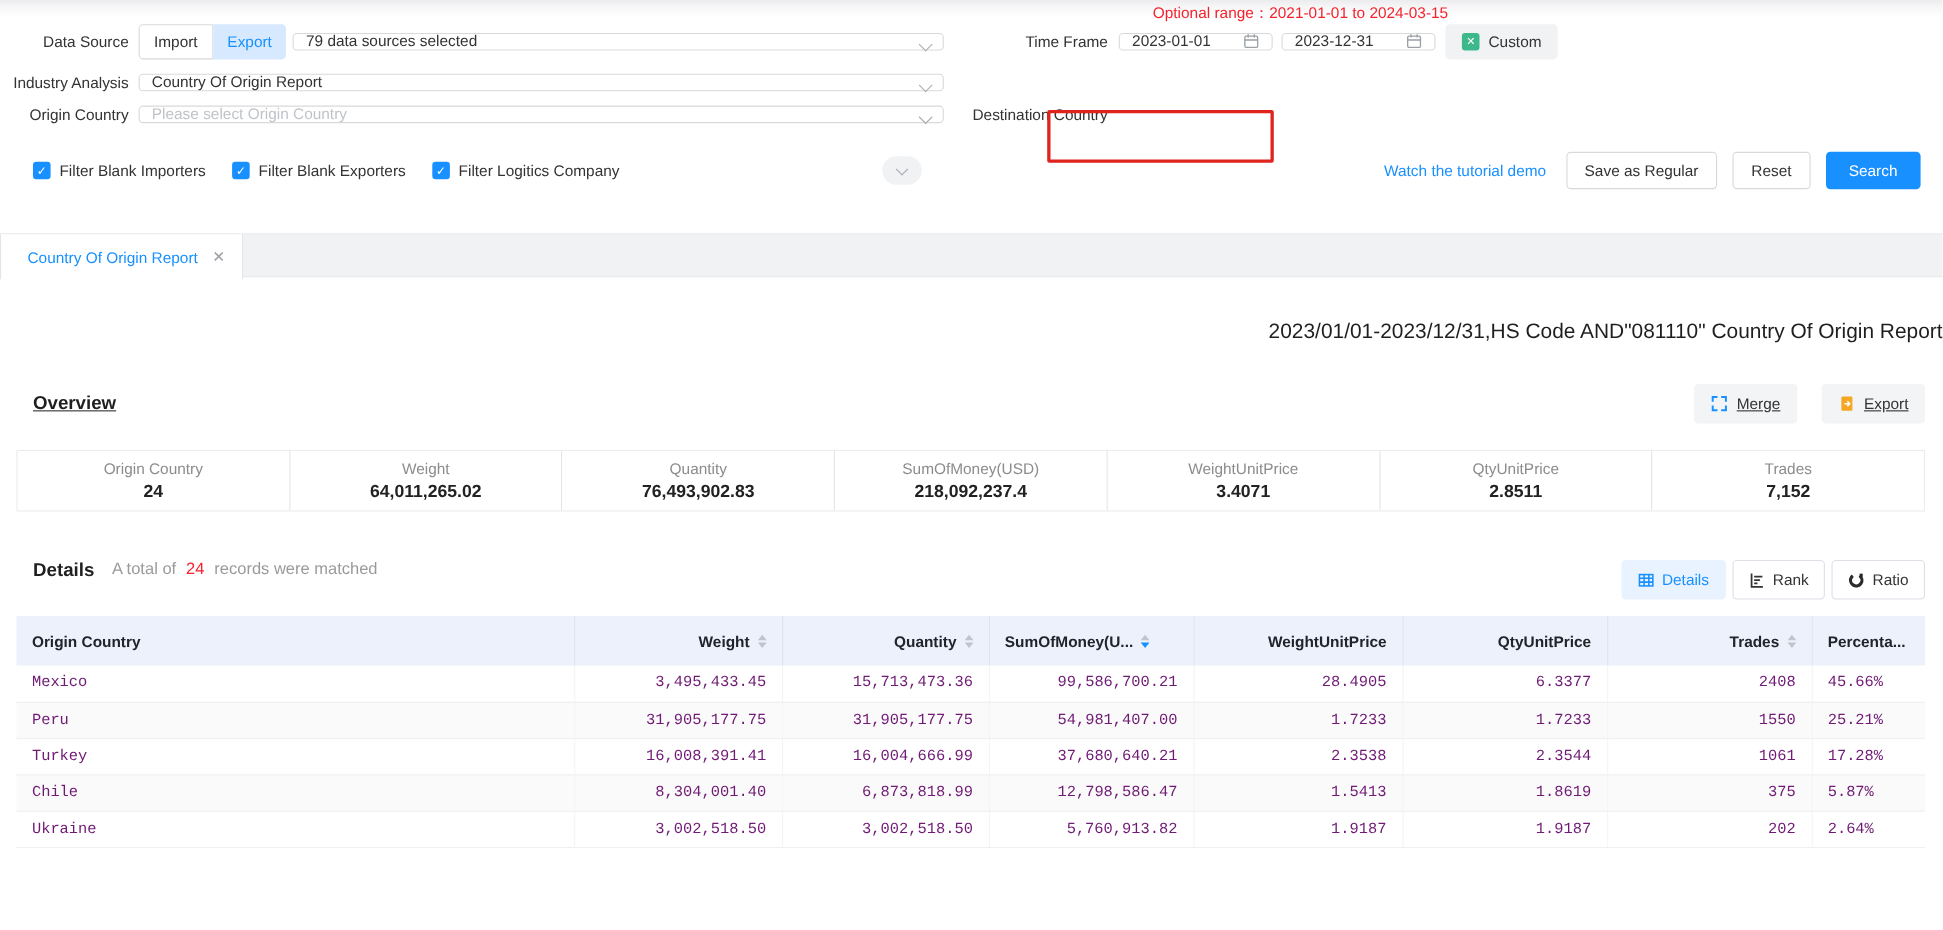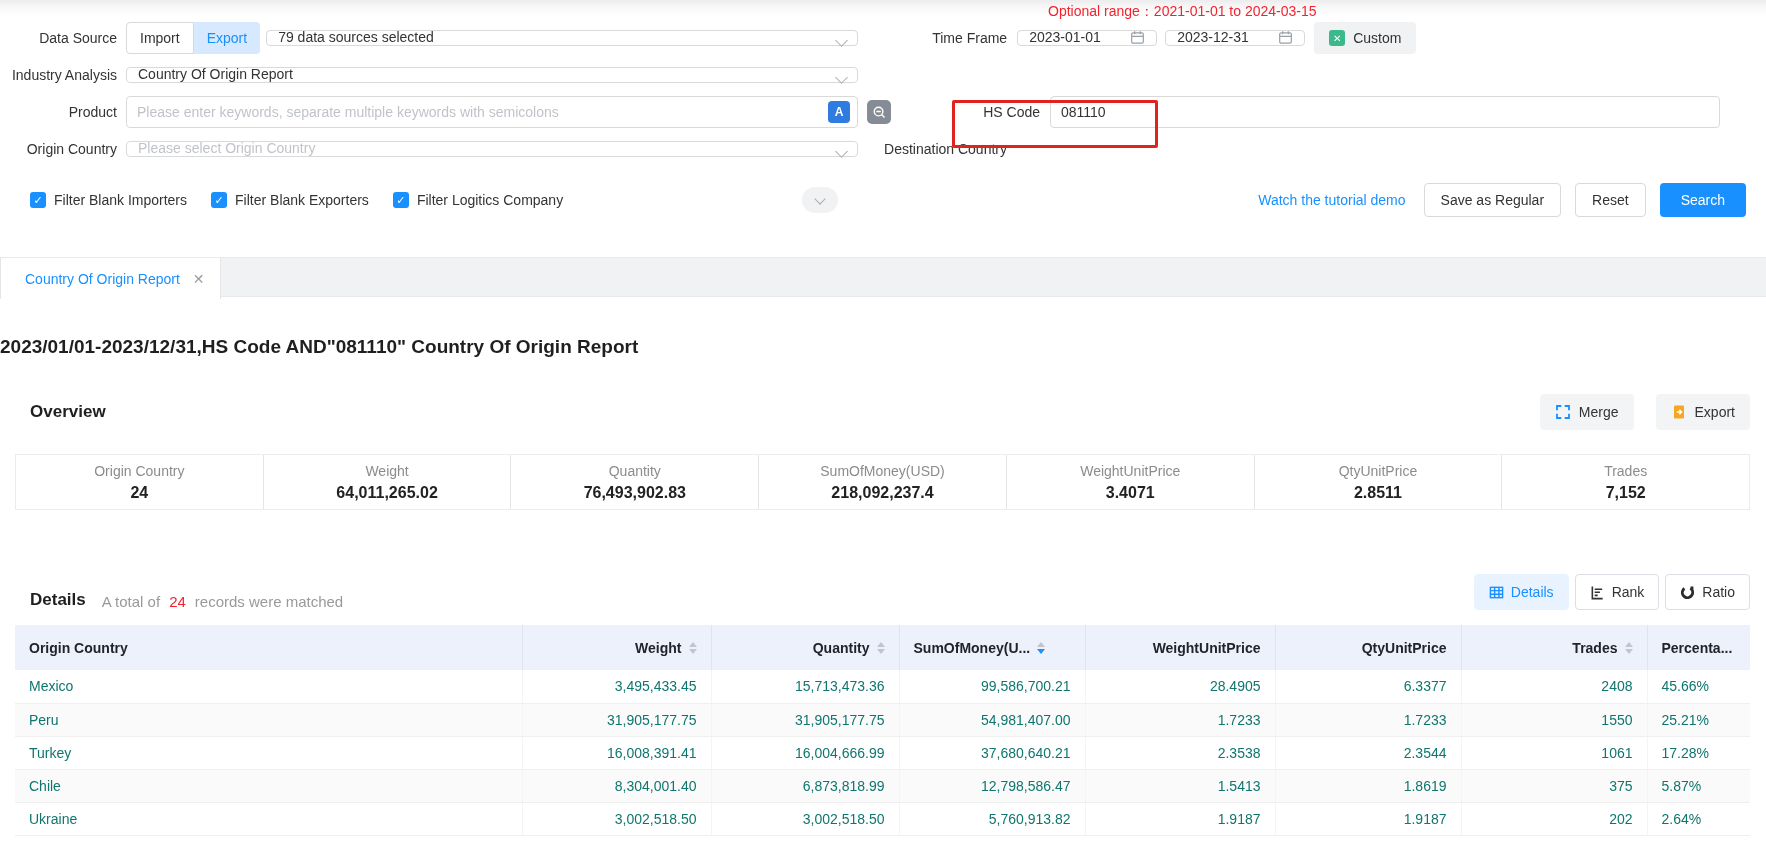--- a/index.html
+++ b/index.html
@@ -65,44 +65,44 @@
   .btn-plain { background:#fff; border:1px solid #d9d9d9; margin-right:14px; }
   .btn-primary { background:#1890ff; color:#fff; padding:0 21px; }
   
   .tab-strip { height:40px; background:#f1f2f4; border-top:1px solid #e9e9eb;
                border-bottom:1px solid #e9e9eb; display:flex; }
   .tab { background:#fff; border-left:1px solid #e4e5e8; border-right:1px solid #e4e5e8;
          height:41px; margin-bottom:-1px; padding:0 15px 0 24px; display:flex; align-items:center;
          gap:13px; color:#1890ff; position:relative; }
   .tab-close { color:#9b9ea4; font-size:14px; }
   
-  .report-title { text-align:left; margin-top:39px; font-size:19px; font-weight:700; color:#1f1f1f; }
-  .ov-head { display:flex; align-items:center; margin:36px 16px 0 30px; }
+  .report-title { text-align:right; margin-top:39px; font-size:19px; font-weight:400; color:#1f1f1f; }
+  .ov-head { display:flex; align-items:center; margin:36px 16px 0 30px;text-decoration:underline; }
   .sec-heading { font-size:17px; font-weight:bold; color:#1f1f1f; }
   .gray-btn { height:36px; background:#f3f4f6; border-radius:4px; padding:0 15px;
               display:flex; align-items:center; gap:8px; color:#333; margin-left:22px; }
   .stats { display:flex; align-items:stretch; margin:24px 16px 0 15px; border:1px solid #ececec; height:56px; }
   .stat { flex:1; display:flex; flex-direction:column; align-items:center; justify-content:center; gap:5px; }
   .stat + .stat { border-left:1px solid #e5e5e5; }
   .stat-label { color:#8c8c8c; }
   .stat-value { color:#222; font-size:16px; font-weight:bold; }
   
-  .details-head { display:flex; align-items:flex-end; margin:64px 16px 0 30px; }
+  .details-head { display:flex; align-items:flex-start; margin:44px 16px 0 30px; }
   .total-text { color:#9a9a9a; font-size:15px; margin-left:16px; display:flex; gap:9px; }
   .total-count { color:#f5222d; }
   .view-btn { height:36px; display:flex; align-items:center; gap:7px; padding:0 14px; border-radius:4px;
               margin-left:6px; color:#333; background:#fff; border:1px solid #dcdfe6; }
   .view-btn.active { background:#e8f3ff; border:1px solid #e8f3ff; color:#1890ff; }
   
   table { border-collapse:collapse; margin:15px 16px 0 15px; width:1735px; table-layout:fixed; }
   thead th { background:#edf1fb; height:45px; font-weight:bold; color:#20242b; padding:0 14px;
              border-right:1px solid #dee4f2; }
   thead th:last-child { border-right:none; }
-  tbody td { height:33px; padding:0 14px; color:#0f766e; border-bottom:1px solid #efefef;
-             border-right:1px solid #f4f4f4; }
+  tbody td { height:33px; padding:0 14px; color:#701a75; border-bottom:1px solid #efefef;
+             border-right:1px solid #f4f4f4;font-family:Liberation Mono, monospace; }
   tbody td:last-child { border-right:none; }
   tbody tr:nth-child(even) { background:#fafafa; }
   .ta-l { text-align:left; } .ta-r { text-align:right; }
   .th-flex { display:flex; align-items:center; justify-content:flex-end; gap:7px; }
   .th-flex.start { justify-content:flex-start; }
   .sort { display:inline-flex; flex-direction:column; gap:2px; cursor:pointer; }
   .sort i { width:0; height:0; border-left:4px solid transparent; border-right:4px solid transparent; display:block; }
   .sort .up { border-bottom:5px solid #c0c4cc; }
   .sort .down { border-top:5px solid #c0c4cc; }
   .sort .down.desc { border-top-color:#1890ff; }
@@ -151,35 +151,20 @@
   </div>
 
   <div class="f-row">
     <span class="lbl">Industry Analysis</span>
     <div class="fld select w-main">
       <span>Country Of Origin Report</span>
       <span class="chev"></span>
     </div>
   </div>
 
-  <div class="f-row">
-    <span class="lbl">Product</span>
-    <div class="product-wrap">
-      <input class="text-input product-input" placeholder="Please enter keywords, separate multiple keywords with semicolons" style="">
-      <span class="translate-ic">A</span>
-    </div>
-    <div class="exclude-btn">
-      <svg width="15" height="15" viewBox="0 0 16 16" fill="none" stroke="#fff" stroke-width="1.5">
-        <circle cx="7" cy="7" r="4.6"></circle>
-          <path d="M4.6 7h4.8M10.4 10.4L13.4 13.4"></path>
-      </svg>
-    </div>
-    <span class="lbl-r">HS Code</span>
-    <input class="text-input hs-input" value="081110" style="">
-  </div>
 
   <div class="f-row">
     <span class="lbl">Origin Country</span>
     <div class="fld select w-main">
       <span class="placeholder">Please select Origin Country</span>
       <span class="chev"></span>
     </div>
     <span class="lbl-r">Destination Country</span>
   </div>
 

